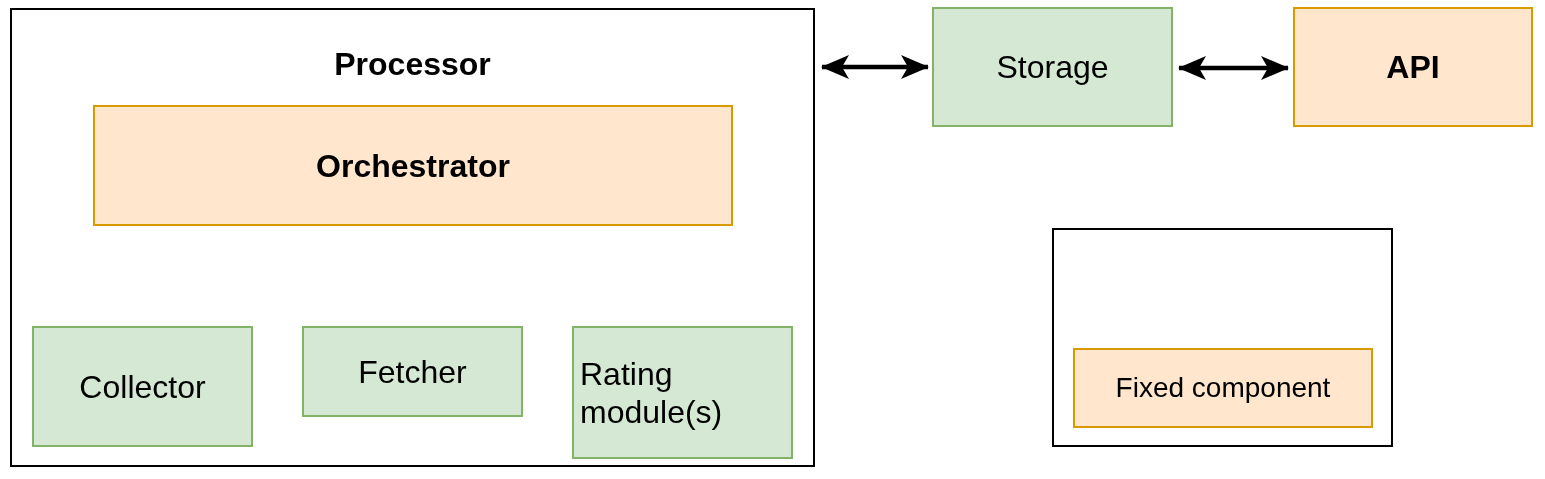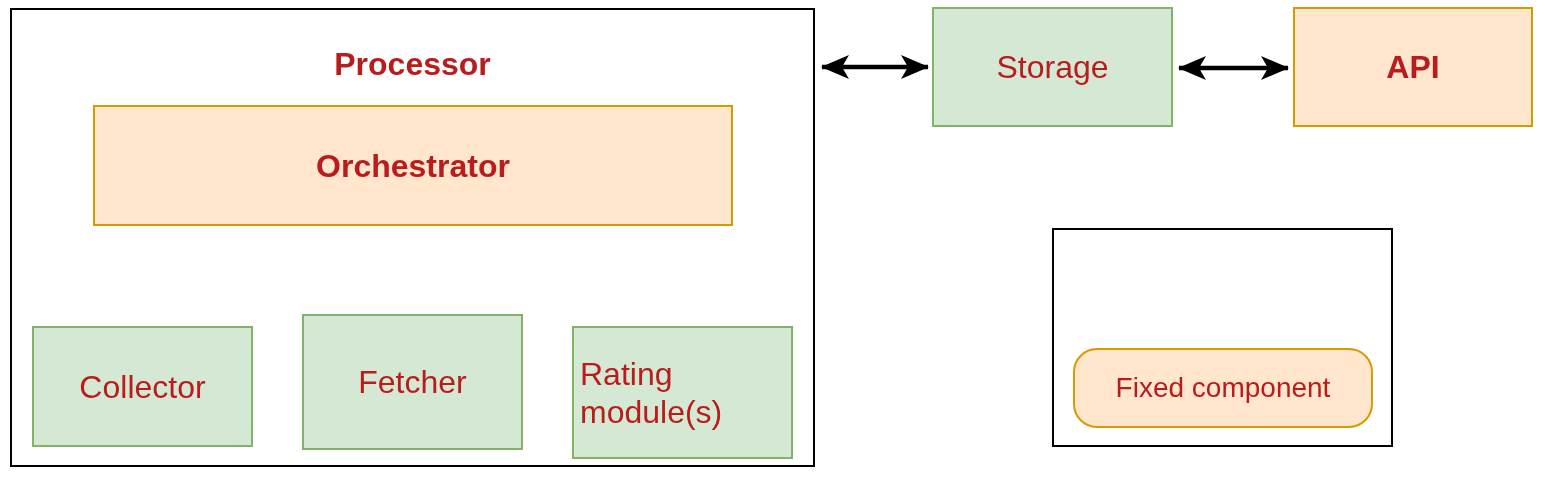--- a/index.html
+++ b/index.html
@@ -2,21 +2,21 @@
 <html style="--modular-fill: #d5e8d4; --modular-border: #82b366; --fixed-fill: #ffe6cc; --fixed-border: #d79b00; --outline: #000000;"><head>
 <meta charset="utf-8">
 <style>
   html, body { margin: 0; padding: 0; background: #ffffff; }
   .canvas {
     position: relative;
     width: 1545px;
     height: 479px;
     background: #ffffff;
     font-family: "Liberation Sans", sans-serif;
-    color: #b91c1c;
+    color: #000000;
     overflow: hidden;
   }
   .container-box {
     position: absolute;
     box-sizing: border-box;
     border: 2px solid var(--outline, #000000);
     background: #ffffff;
   }
   .node {
     position: absolute;
@@ -78,26 +78,26 @@
     </g>
   </svg>
 
   <div class="container-box" style="left:10px; top:8px; width:805px; height:459px;">
     <div class="proc-title">Processor</div>
 
     <div class="node fixed bold" style="left:81px; top:95px; width:640px; height:121px;">Orchestrator</div>
 
     <div class="node modular" style="left:20px; top:316px; width:221px; height:121px;">Collector</div>
 
-    <div class="node modular" style="left:290px; top:304px; width:221px; height:136px;">Fetcher</div>
+    <div class="node modular" style="left:290px; top:316px; width:221px; height:91px;">Fetcher</div>
 
     <div class="node modular" style="left:560px; top:316px; width:221px; height:133px;">Rating module(s)</div>
   </div>
 
   <div class="node modular" style="left:932px; top:7px; width:241px; height:120px;">Storage</div>
 
   <div class="node fixed bold" style="left:1293px; top:7px; width:240px; height:120px;">API</div>
 
   <div class="container-box" style="left:1052px; top:228px; width:341px; height:219px;">
-    <div class="node fixed legend-node" style="left:19px; top:118px; width:300px; height:80px;border-radius:24px;">Fixed component</div>
+    <div class="node fixed legend-node" style="left:19px; top:118px; width:300px; height:80px;">Fixed component</div>
   </div>
 
 </div>
 
 </body></html>

